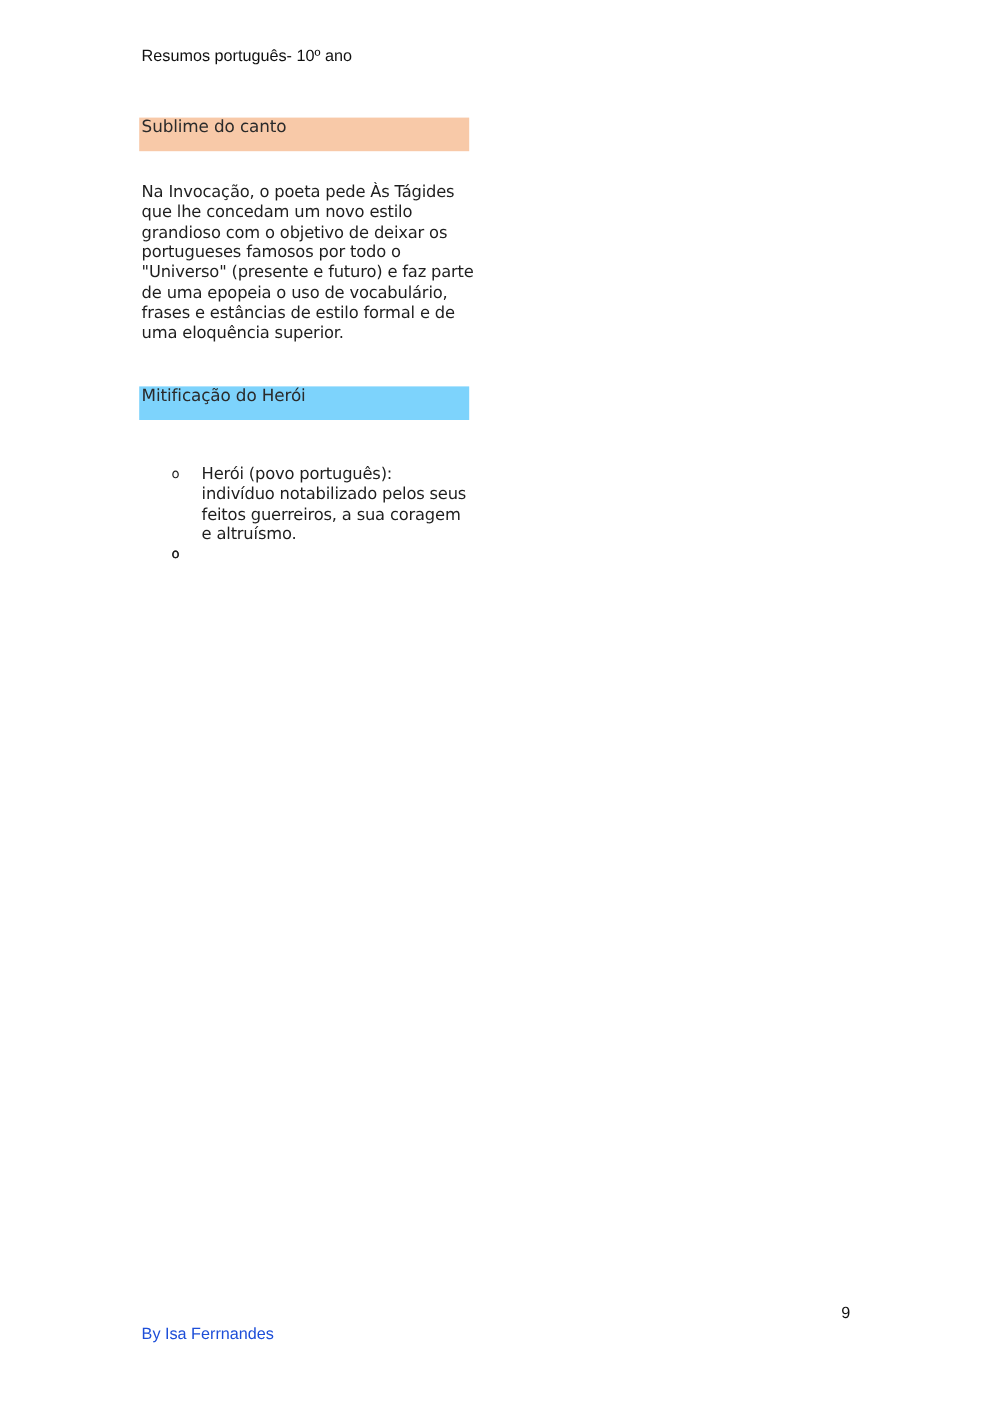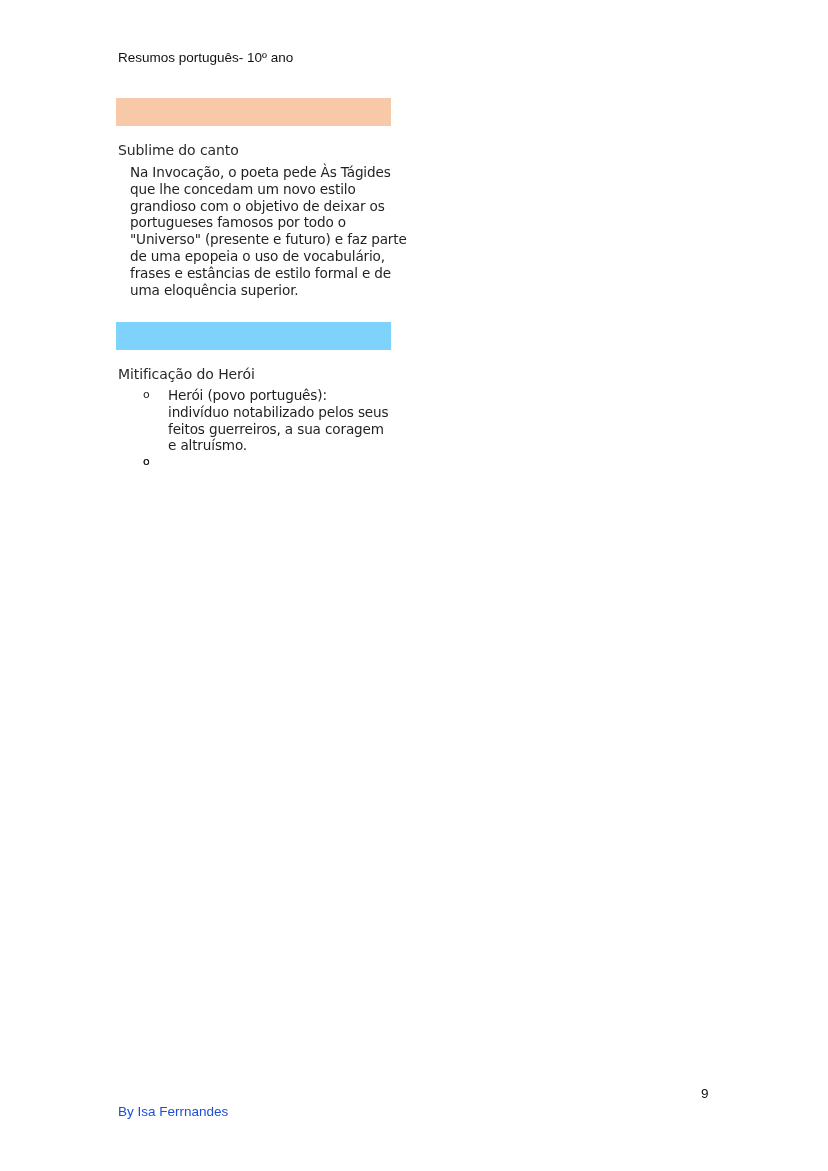--- a/index.html
+++ b/index.html
@@ -10,21 +10,21 @@
     body {
       width: 828px;
       height: 1171px;
       position: relative;
       overflow: hidden;
       color: #1a1a1a;
     }
     .header {
       position: absolute;
       left: 118px;
-      top: 50px;
+      top: 39px;
       font-family: "Liberation Sans", sans-serif;
       font-size: 13.5px;
       color: #111;
     }
     .section-band {
       position: absolute;
       left: 116px;
       width: 275px;
       height: 28px;
       box-sizing: border-box;
@@ -33,33 +33,32 @@
     .band-orange { top: 98px; background: #f8c9a8; }
     .band-blue { top: 322px; background: #7dd3fc; }
     .band-title {
       font-family: "DejaVu Sans", sans-serif;
       font-size: 14px;
       line-height: 16px;
       color: #2a2a2a;
       padding-top: 0px;
       display: block;
       letter-spacing: -0.1px;
-      margin-top: 44px;
     }
     .body-text {
       position: absolute;
       left: 118px;
       top: 152px;
       width: 280px;
       font-family: "DejaVu Sans", sans-serif;
       font-size: 13.6px;
       line-height: 16.8px;
       color: #1f1f1f;
       letter-spacing: -0.15px;
-      margin: 12px;
+      margin: 0;
     }
     .bullet-list {
       position: absolute;
       left: 140px;
       top: 387px;
       width: 250px;
       margin: 0;
       padding: 0;
       list-style: none;
       font-family: "DejaVu Sans", sans-serif;

